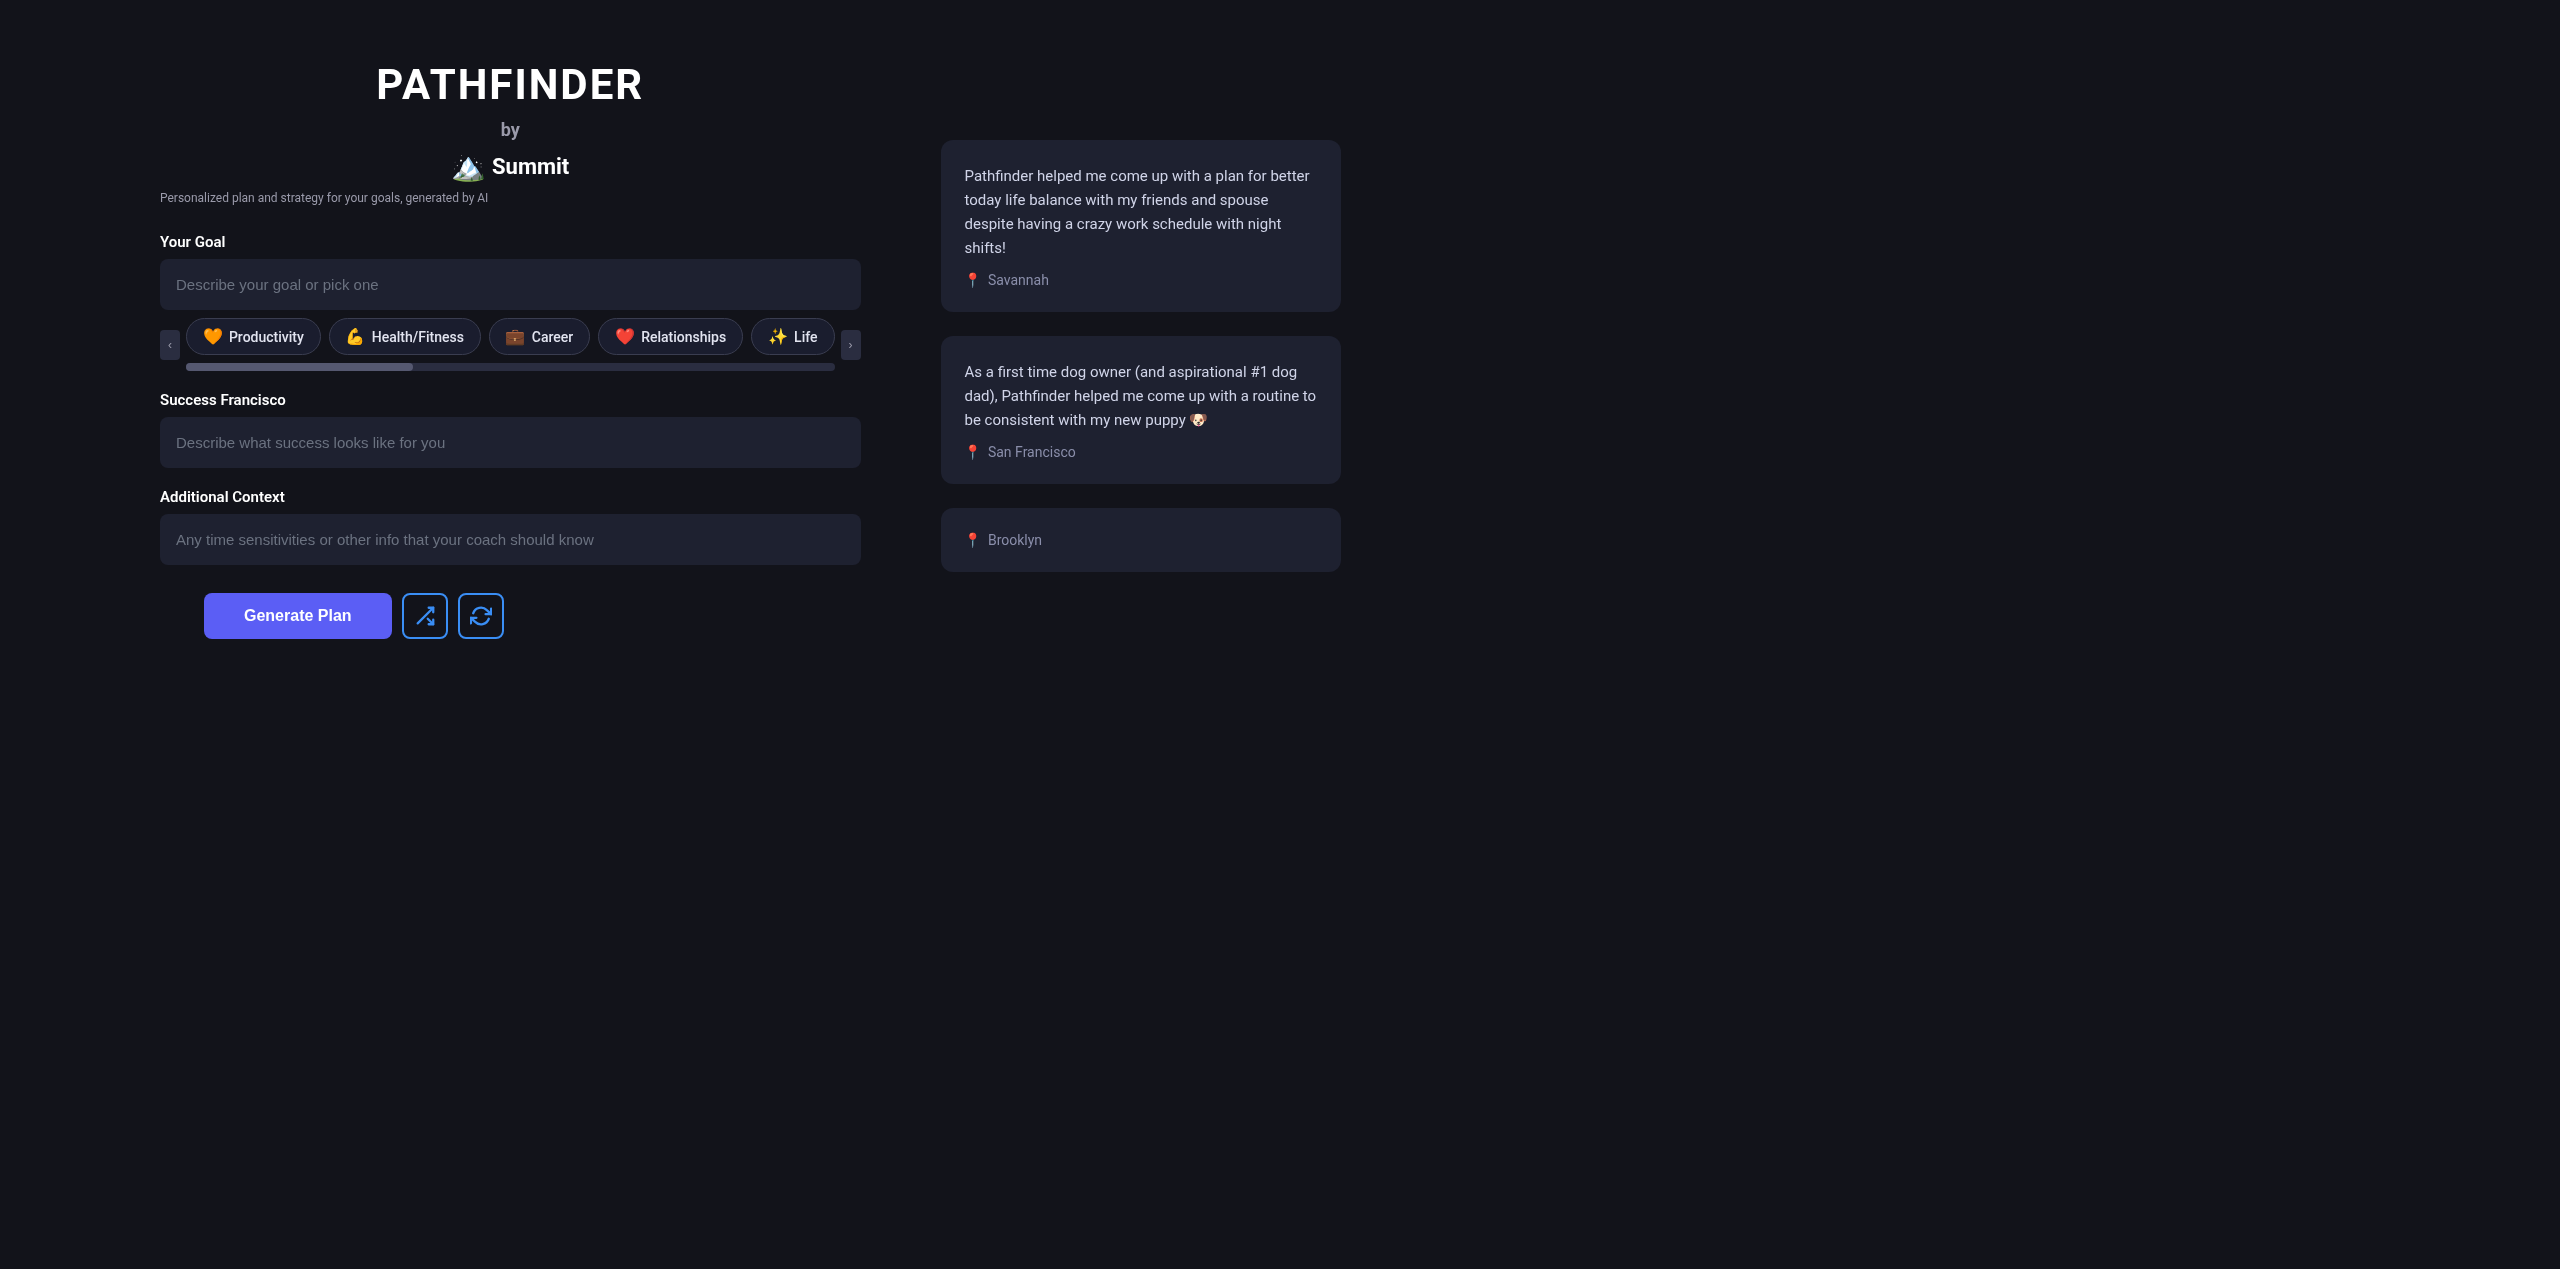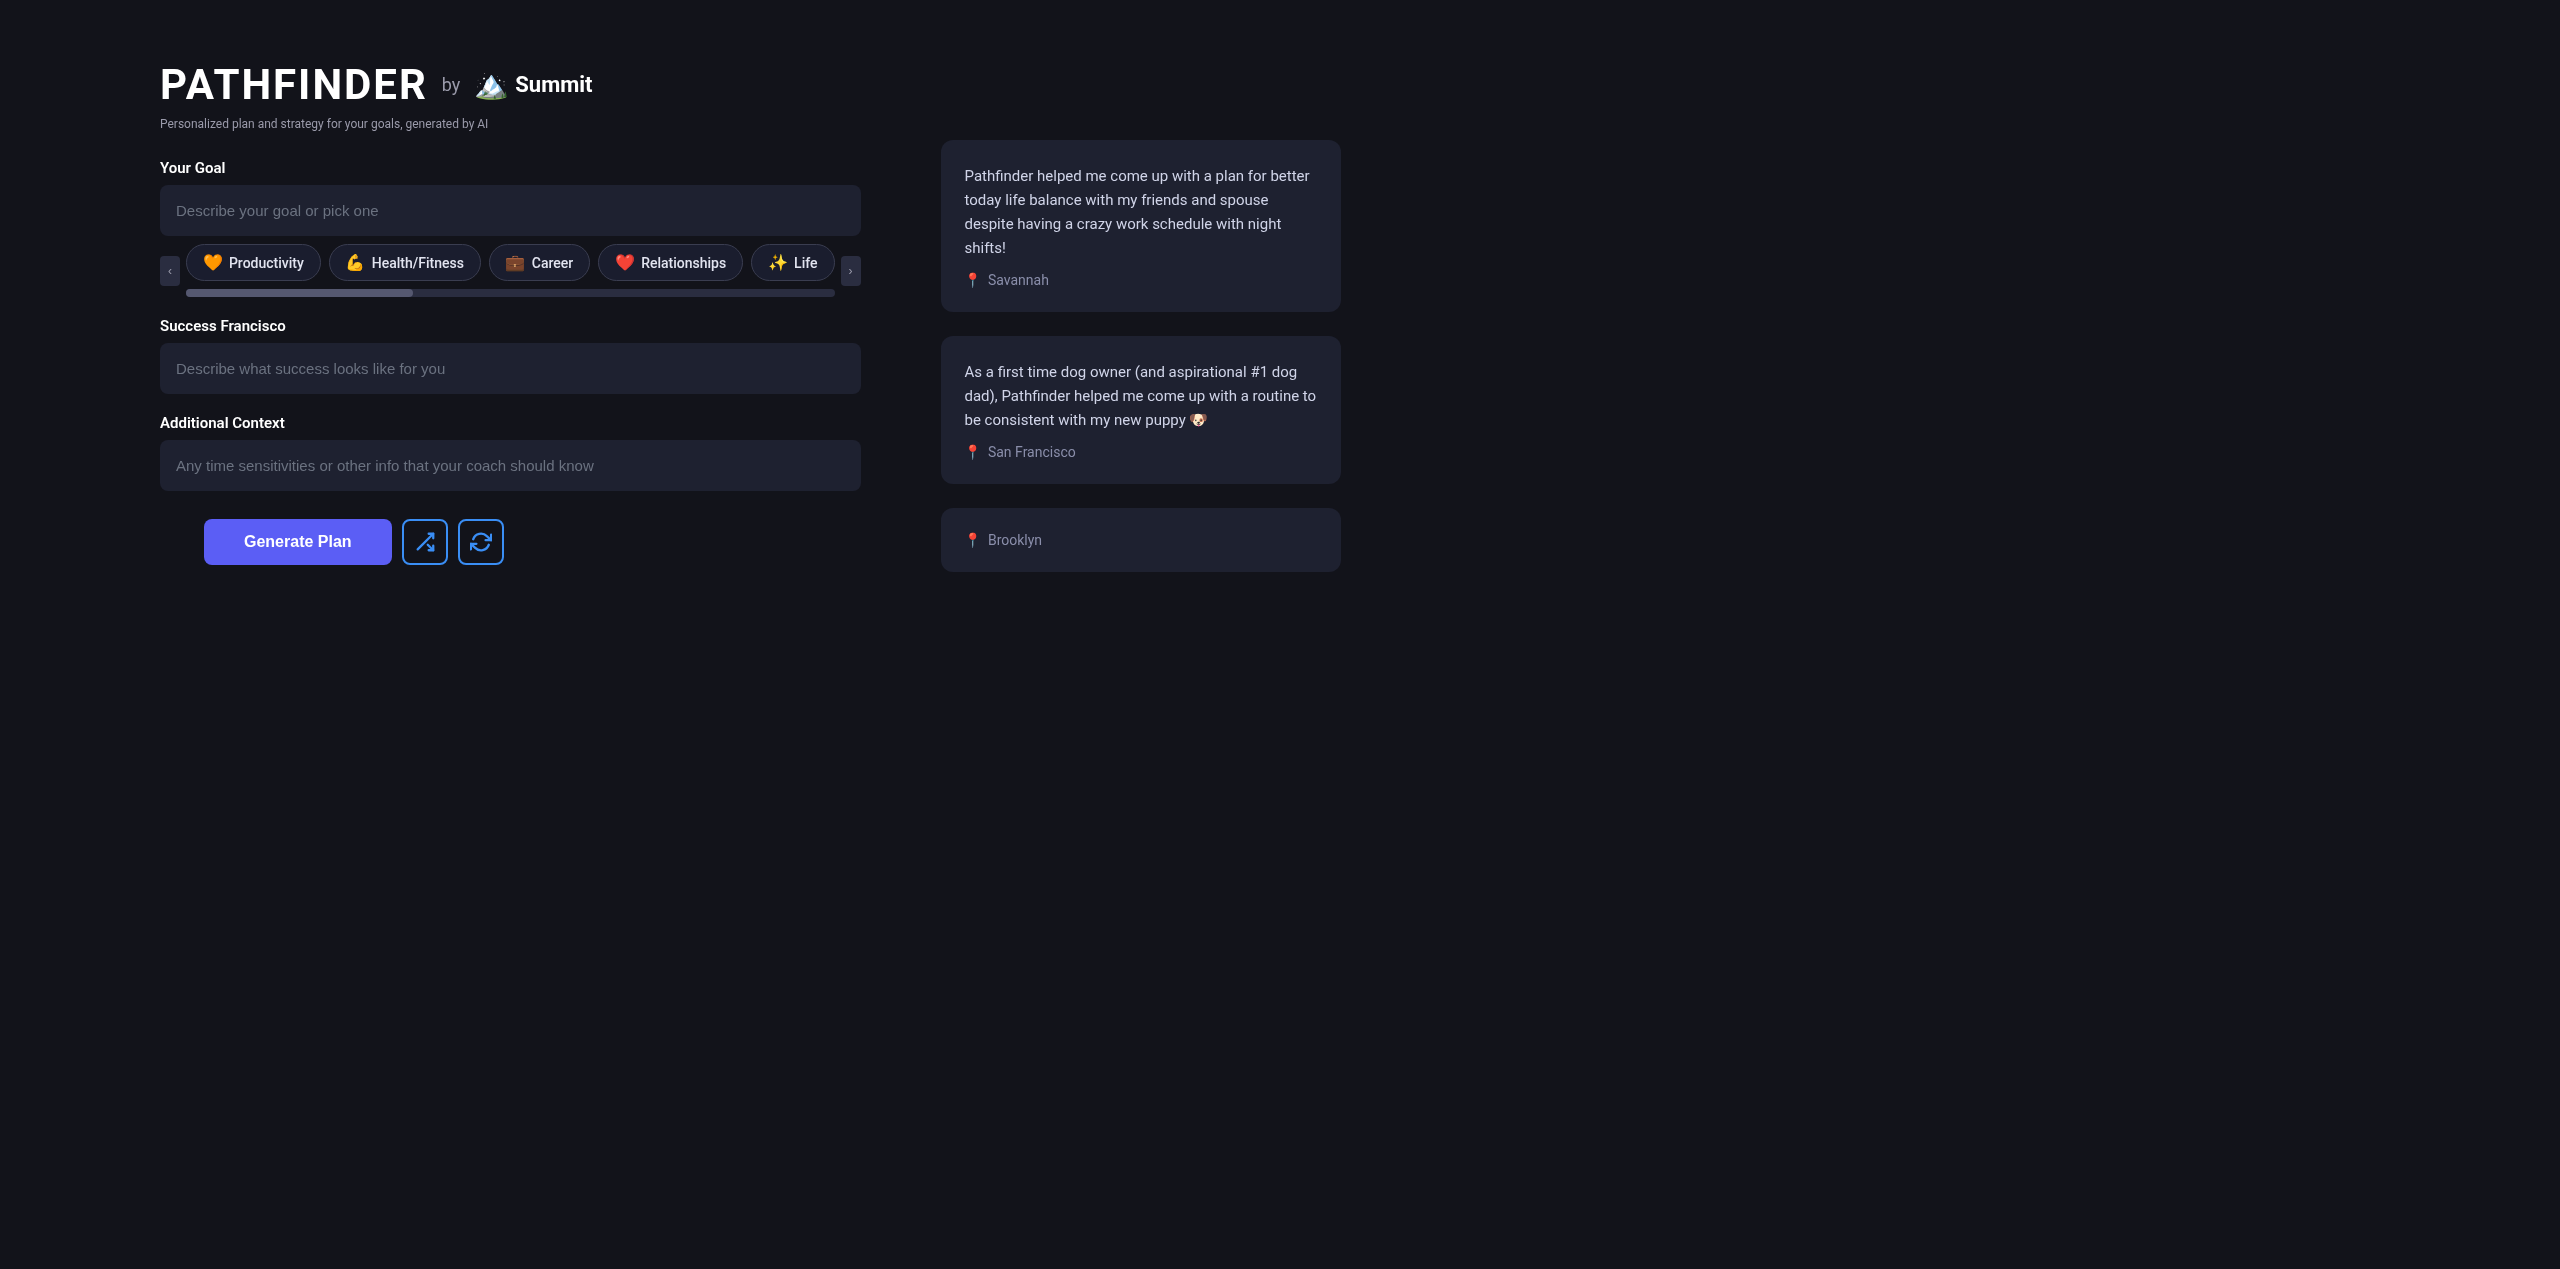--- a/index.html
+++ b/index.html
@@ -36,32 +36,33 @@
 
     .header {
       margin-bottom: 28px;
     }
 
     .app-title {
       display: flex;
       align-items: center;
       gap: 10px;
       margin-bottom: 8px;
+      flex-direction: column;
     }
 
     .title-text {
       font-size: 42px;
       font-weight: 700;
       letter-spacing: 2px;
       color: #ffffff;
     }
 
     .by-text {
       font-size: 18px;
-      font-weight: 400;
+      font-weight: 700;
       color: #9a9aaa;
       margin: 0 4px;
       text-align: right;
     }
 
     .summit-logo {
       display: flex;
       align-items: center;
       gap: 6px;
       font-size: 22px;

